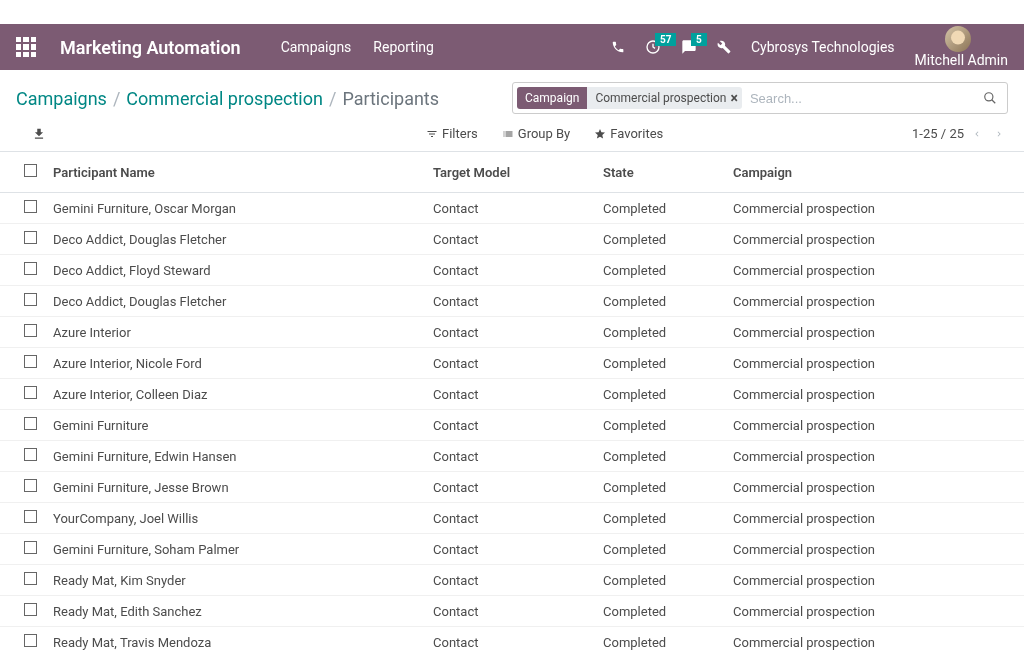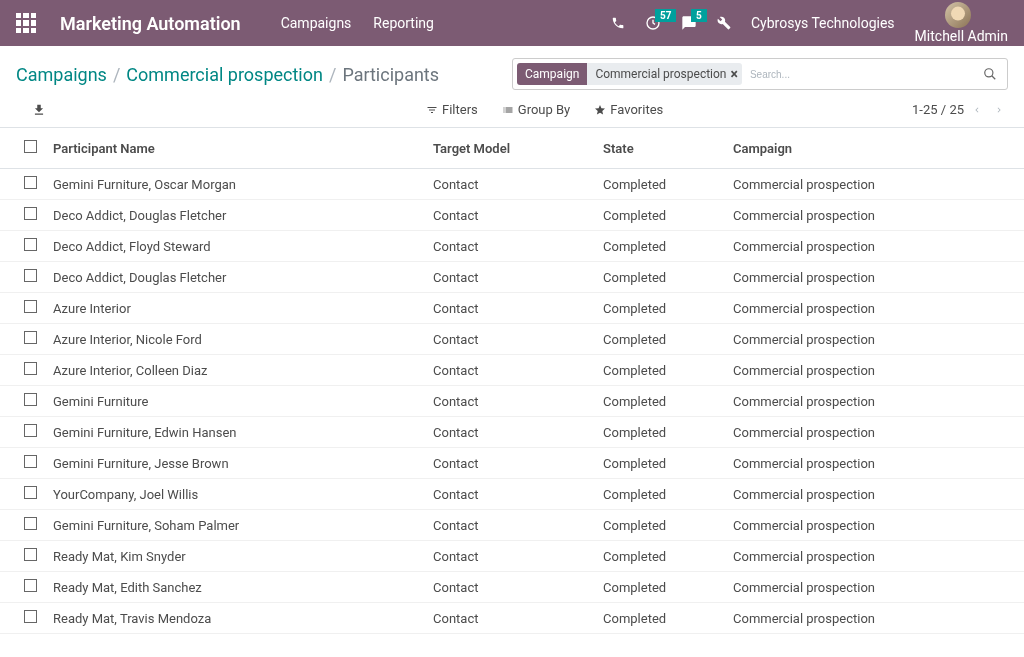--- a/index.html
+++ b/index.html
@@ -1,17 +1,17 @@
 <!DOCTYPE html>
 <html><head>
 <meta charset="utf-8">
 <style>
 * { box-sizing: border-box; margin: 0; padding: 0; }
 body { font-family: -apple-system, BlinkMacSystemFont, "Segoe UI", Roboto, Helvetica, Arial, sans-serif; font-size: 13px; color: #4c4c4c; overflow: hidden; }
-.topbar { background: #7c5b73; height: 46px; display: flex; align-items: center; color: #fff; padding: 0 16px; }
+.topbar { background: #7c5b73; height: 46px; display: flex; align-items: center; color: #fff; padding: 0 16px; margin-top: 24px; }
 .apps-icon { width: 20px; height: 20px; display: grid; grid-template-columns: repeat(3,1fr); grid-template-rows: repeat(3,1fr); gap: 2px; margin-right: 24px; cursor: pointer; }
 .apps-icon span { background: #fff; width: 100%; height: 100%; }
 .brand { font-size: 18px; font-weight: 600; margin-right: 40px; }
 .nav-links { display: flex; gap: 22px; font-size: 14px; }
 .nav-links a { color: #fff; text-decoration: none; cursor: pointer; }
 .topbar-right { margin-left: auto; display: flex; align-items: center; gap: 20px; font-size: 14px; }
 .icon-btn { position: relative; cursor: pointer; color: #fff; }
 .badge { position: absolute; top: -6px; left: 10px; background: #00a09d; color: #fff; font-size: 10px; font-weight: bold; padding: 1px 5px; border-radius: 0; }
 .avatar { width: 26px; height: 26px; border-radius: 50%; background: linear-gradient(135deg,#d4c4a8,#8b7355); display: inline-block; vertical-align: middle; margin-right: 6px; position: relative; overflow: hidden; }
 .avatar::after { content:''; position:absolute; left:50%; top:50%; width:14px; height:14px; background:#f0d9b5; border-radius:50%; transform:translate(-50%,-60%); }
@@ -20,21 +20,21 @@
 .cp-row1 { display: flex; align-items: center; justify-content: space-between; }
 .breadcrumb { font-size: 18px; display: flex; align-items: center; gap: 6px; }
 .breadcrumb a { color: #008784; text-decoration: none; cursor: pointer; }
 .breadcrumb .sep { color: #adb5bd; }
 .breadcrumb .current { color: #6c757d; }
 .search-container { display: flex; align-items: center; border: 1px solid #ccc; border-radius: 3px; height: 32px; flex: 0 0 496px; }
 .search-tag { display: flex; align-items: center; height: 100%; }
 .tag-label { background: #7c5b73; color: #fff; padding: 0 8px; height: 22px; display: flex; align-items: center; font-size: 12px; margin: 4px 0 4px 4px; border-radius: 3px 0 0 3px; }
 .tag-value { background: #e9ecef; padding: 0 4px 0 8px; height: 22px; display: flex; align-items: center; font-size: 12px; color: #4c4c4c; border-radius: 0 3px 3px 0; gap: 4px; }
 .tag-close { cursor: pointer; font-weight: bold; font-size: 14px; line-height: 1; }
-.search-input { flex: 1; border: none; outline: none; padding: 0 8px; font-size: 10px; height: 100%; }
+.search-input { flex: 1; border: none; outline: none; padding: 0 8px; font-size: 13px; height: 100%; }
 .search-input::placeholder { color: #adb5bd; }
 .search-icon { padding: 0 10px; color: #666; cursor: pointer; }
 
 .cp-row2 { display: flex; align-items: center; padding: 12px 0 10px 0; }
 .download-icon { cursor: pointer; color: #4c4c4c; margin-left: 16px; }
 .cp-mid { display: flex; gap: 24px; margin-left: 380px; }
 .filter-btn { display: flex; align-items: center; gap: 4px; cursor: pointer; color: #4c4c4c; font-size: 13px; }
 .cp-right { margin-left: auto; display: flex; align-items: center; gap: 4px; }
 .pager { color: #4c4c4c; font-size: 13px; }
 .pager-arrow { color: #adb5bd; cursor: pointer; font-size: 16px; padding: 0 4px; }

